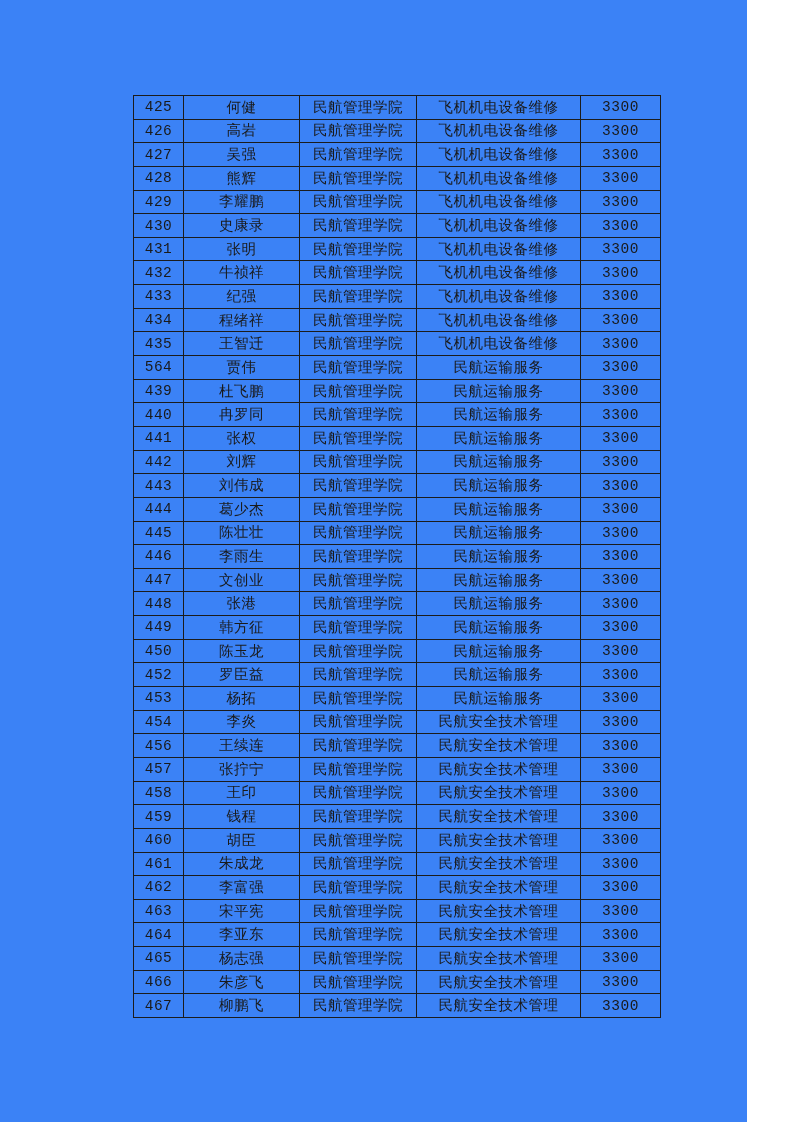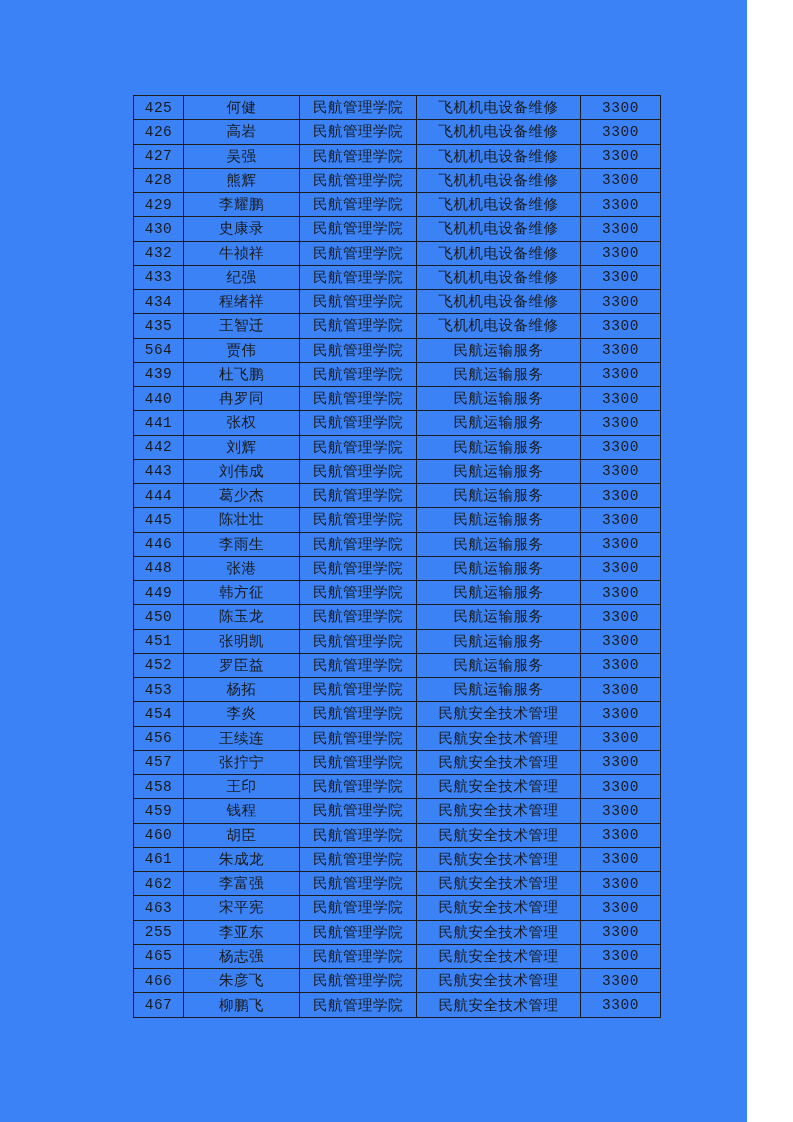--- a/index.html
+++ b/index.html
@@ -90,20 +90,27 @@
           <td>3300</td>
         </tr>
         <tr>
           <td>430</td>
           <td>史康录</td>
           <td>民航管理学院</td>
           <td>飞机机电设备维修</td>
           <td>3300</td>
         </tr>
         <tr>
+          <td>431</td>
+          <td>张明</td>
+          <td>民航管理学院</td>
+          <td>飞机机电设备维修</td>
+          <td>3300</td>
+        </tr>
+        <tr>
           <td>432</td>
           <td>牛祯祥</td>
           <td>民航管理学院</td>
           <td>飞机机电设备维修</td>
           <td>3300</td>
         </tr>
         <tr>
           <td>433</td>
           <td>纪强</td>
           <td>民航管理学院</td>
@@ -181,20 +188,27 @@
           <td>3300</td>
         </tr>
         <tr>
           <td>446</td>
           <td>李雨生</td>
           <td>民航管理学院</td>
           <td>民航运输服务</td>
           <td>3300</td>
         </tr>
         <tr>
+          <td>447</td>
+          <td>文创业</td>
+          <td>民航管理学院</td>
+          <td>民航运输服务</td>
+          <td>3300</td>
+        </tr>
+        <tr>
           <td>448</td>
           <td>张港</td>
           <td>民航管理学院</td>
           <td>民航运输服务</td>
           <td>3300</td>
         </tr>
         <tr>
           <td>449</td>
           <td>韩方征</td>
           <td>民航管理学院</td>
@@ -202,27 +216,20 @@
           <td>3300</td>
         </tr>
         <tr>
           <td>450</td>
           <td>陈玉龙</td>
           <td>民航管理学院</td>
           <td>民航运输服务</td>
           <td>3300</td>
         </tr>
         <tr>
-          <td>451</td>
-          <td>张明凯</td>
-          <td>民航管理学院</td>
-          <td>民航运输服务</td>
-          <td>3300</td>
-        </tr>
-        <tr>
           <td>452</td>
           <td>罗臣益</td>
           <td>民航管理学院</td>
           <td>民航运输服务</td>
           <td>3300</td>
         </tr>
         <tr>
           <td>453</td>
           <td>杨拓</td>
           <td>民航管理学院</td>
@@ -286,21 +293,21 @@
           <td>3300</td>
         </tr>
         <tr>
           <td>463</td>
           <td>宋平宪</td>
           <td>民航管理学院</td>
           <td>民航安全技术管理</td>
           <td>3300</td>
         </tr>
         <tr>
-          <td>255</td>
+          <td>464</td>
           <td>李亚东</td>
           <td>民航管理学院</td>
           <td>民航安全技术管理</td>
           <td>3300</td>
         </tr>
         <tr>
           <td>465</td>
           <td>杨志强</td>
           <td>民航管理学院</td>
           <td>民航安全技术管理</td>

